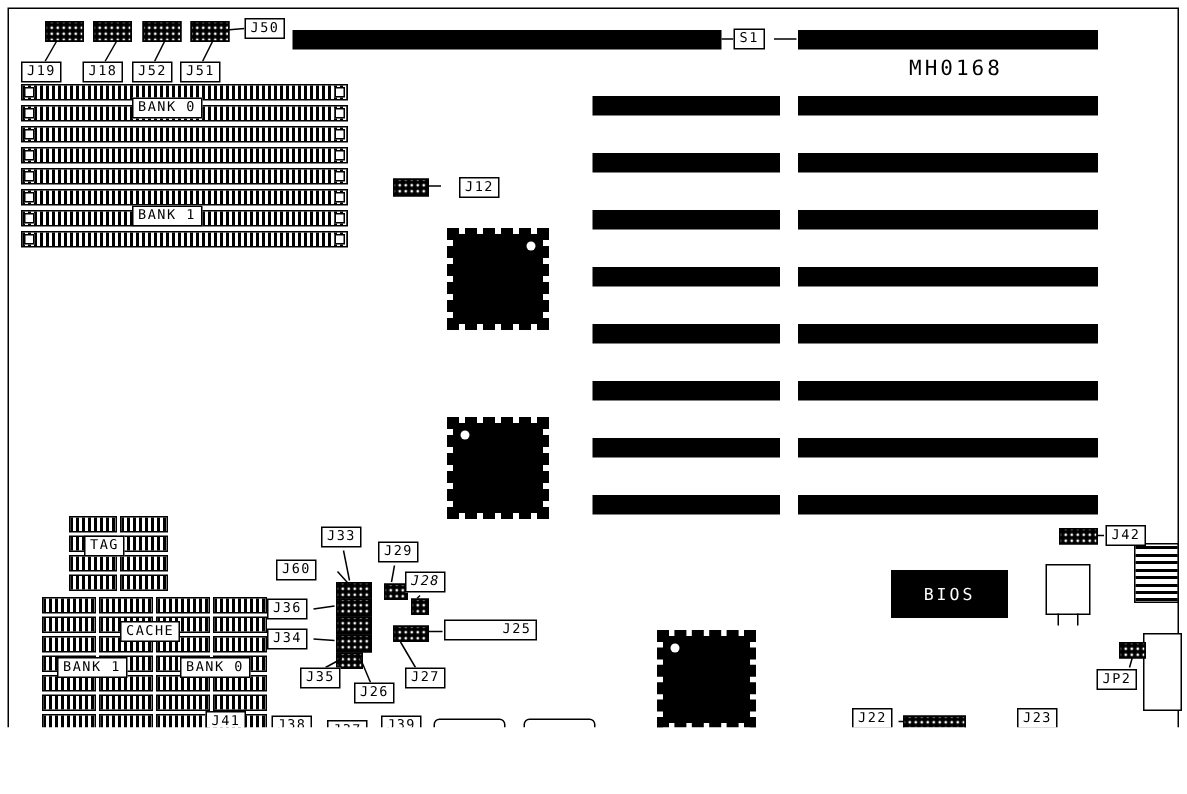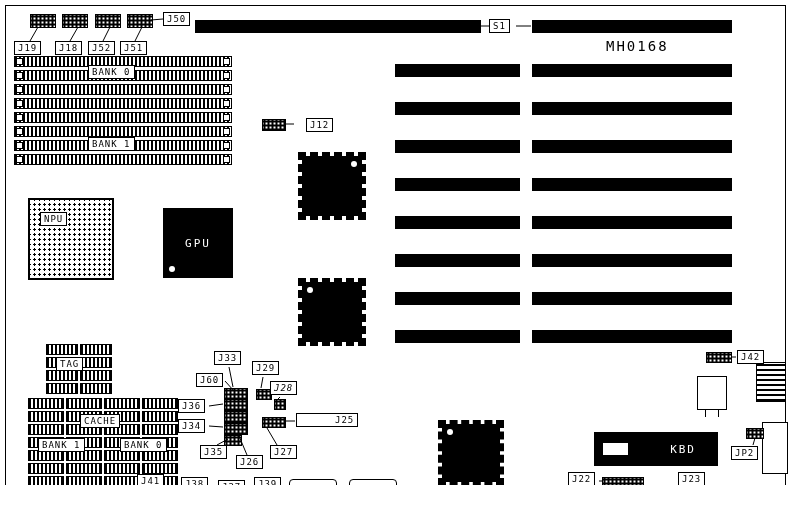--- a/index.html
+++ b/index.html
@@ -87,27 +87,20 @@
   <div class="isa" style="left:395px;top:254px;width:125px;"></div>
   <div class="isa" style="left:532px;top:254px;width:200px;"></div>
   <div class="isa" style="left:395px;top:292px;width:125px;"></div>
   <div class="isa" style="left:532px;top:292px;width:200px;"></div>
   <div class="isa" style="left:395px;top:330px;width:125px;"></div>
   <div class="isa" style="left:532px;top:330px;width:200px;"></div>
 
   <div class="conn" style="left:262px;top:119px;width:22px;height:10px;"></div>
   <div class="label" style="left:306px;top:118px;text-align:right;">J12</div>
 
-  <div class="pga" style="left:28px;top:198px;width:82px;height:78px;">
-    <div class="label" style="left:10px;top:12px;">NPU</div>
-  </div>
-  <div class="blackchip" style="left:163px;top:208px;width:70px;height:70px;">
-    <span>GPU</span>
-    <div class="dot" style="left:6px;bottom:6px;"></div>
-  </div>
   <div class="qfp" style="left:298px;top:152px;width:60px;height:60px;">
     <div class="dot" style="right:5px;top:5px;"></div>
   </div>
   <div class="qfp" style="left:298px;top:278px;width:60px;height:60px;">
     <div class="dot" style="left:5px;top:5px;"></div>
   </div>
   <div class="qfp" style="left:438px;top:420px;width:58px;height:58px;">
     <div class="dot" style="left:5px;top:5px;"></div>
   </div>
 
@@ -160,45 +153,44 @@
   <div class="conn" style="left:224px;top:435px;width:16px;height:9px;"></div>
   <div class="conn" style="left:256px;top:389px;width:14px;height:9px;"></div>
   <div class="conn" style="left:274px;top:399px;width:10px;height:9px;"></div>
   <div class="conn" style="left:262px;top:417px;width:22px;height:9px;"></div>
   <div class="conn" style="left:222px;top:499px;width:18px;height:8px;"></div>
   <div class="conn" style="left:258px;top:499px;width:16px;height:8px;"></div>
   <div class="conn" style="left:170px;top:507px;width:22px;height:8px;"></div>
 
   <div class="label" style="left:214px;top:351px;">J33</div>
   <div class="label" style="left:252px;top:361px;">J29</div>
-  <div class="label" style="left:196px;top:373px;">J60</div>
+  <div class="label" style="left:184px;top:373px;">J60</div>
   <div class="label" style="left:270px;top:381px;font-style:italic;">J28</div>
   <div class="label" style="left:178px;top:399px;">J36</div>
   <div class="label" style="left:178px;top:419px;">J34</div>
   <div class="label" style="left:296px;top:413px;padding-left:38px;">J25</div>
   <div class="label" style="left:200px;top:445px;">J35</div>
   <div class="label" style="left:236px;top:455px;">J26</div>
   <div class="label" style="left:270px;top:445px;">J27</div>
   <div class="label" style="left:181px;top:477px;">J38</div>
   <div class="label" style="left:218px;top:480px;">J37</div>
   <div class="label" style="left:254px;top:477px;">J39</div>
   <div class="label" style="left:137px;top:474px;text-align:right;">J41</div>
 
   <div class="outline" style="left:289px;top:479px;width:46px;height:32px;"></div>
   <div class="outline" style="left:349px;top:479px;width:46px;height:32px;"></div>
 
+  <div class="blackchip" style="left:594px;top:380px;width:78px;height:32px;">
+    <span>BIOS</span>
+  </div>
   <div class="crystal" style="left:697px;top:376px;width:28px;height:32px;"></div>
   <div class="hatched" style="left:756px;top:362px;width:28px;height:38px;"></div>
   <div class="conn" style="left:706px;top:352px;width:24px;height:9px;"></div>
   <div class="label" style="left:737px;top:350px;">J42</div>
 
-  <div class="blackchip" style="left:594px;top:432px;width:124px;height:34px;justify-content:flex-end;padding-right:22px;box-sizing:border-box;">
-    <span>KBD</span>
-    <div class="label" style="left:8px;top:10px;">J21</div>
-  </div>
 
   <div class="outline" style="left:762px;top:422px;width:24px;height:50px;border-radius:0;"></div>
   <div class="conn" style="left:746px;top:428px;width:16px;height:9px;"></div>
   <div class="label" style="left:731px;top:446px;">JP2</div>
 
   <div class="conn" style="left:602px;top:477px;width:40px;height:9px;"></div>
   <div class="label" style="left:568px;top:472px;">J22</div>
   <div class="label" style="left:678px;top:472px;">J23</div>
 
   <div class="din" style="left:610px;top:490px;width:92px;height:26px;">

